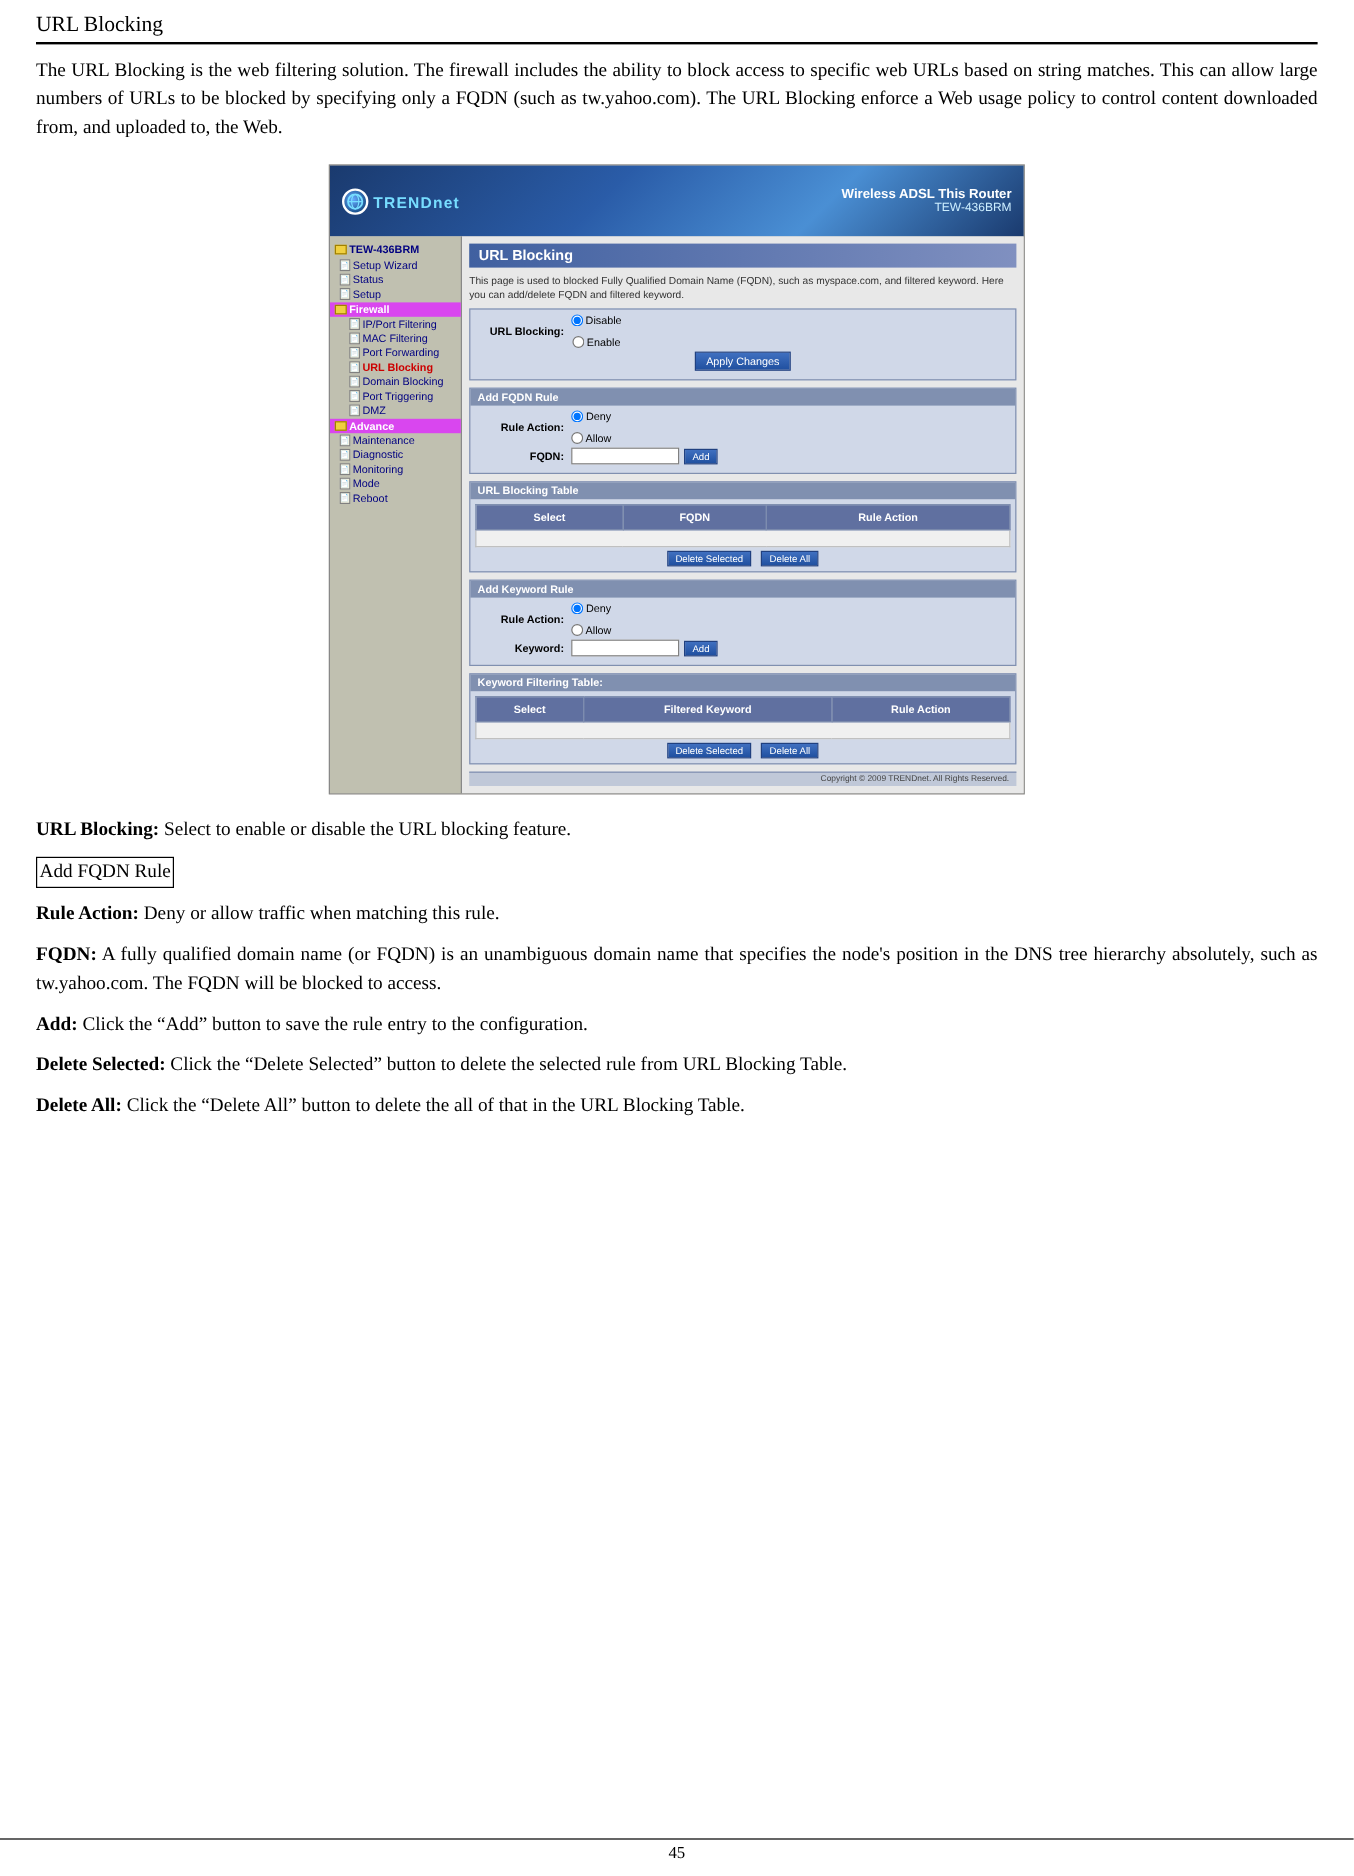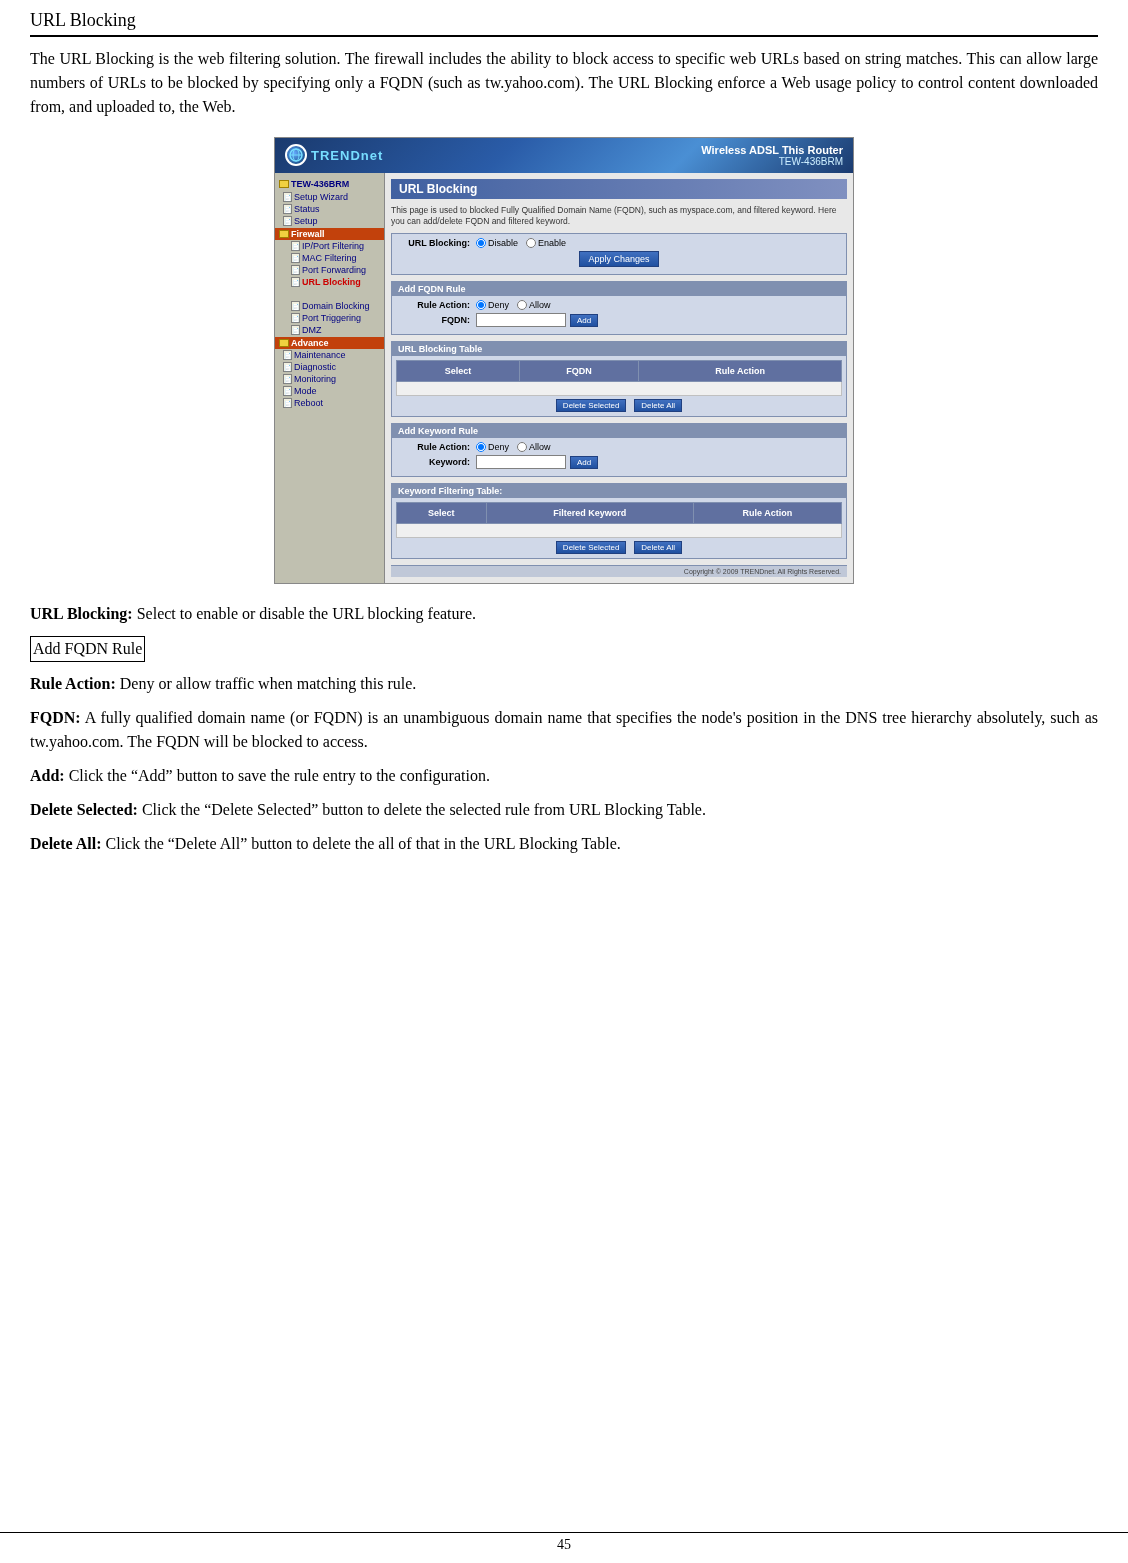--- a/index.html
+++ b/index.html
@@ -41,23 +41,23 @@
       border: 1px solid #888;
       background: #d4d0c8;
       width: 580px;
       font-family: Arial, sans-serif;
       font-size: 10px;
     }
     
     .router-header {
       background: linear-gradient(135deg, #1a3a6e 0%, #2a5ca8 40%, #4a8fd4 70%, #1a3a6e 100%);
       display: flex;
-      align-items: flex-start;
+      align-items: flex-end;
       justify-content: space-between;
-      padding: 6px 10px;
+      padding: 18px 10px;
       color: white;
     }
     .trendnet-logo {
       display: flex;
       align-items: center;
       gap: 4px;
     }
     .logo-circle {
       width: 22px;
       height: 22px;
@@ -108,21 +108,21 @@
     .nav-item {
       padding: 1px 6px 1px 8px;
       cursor: pointer;
       color: #000080;
       display: flex;
       align-items: center;
       gap: 2px;
     }
     .nav-item.active { color: #c00; }
     .nav-section {
-      background: #c2410c;
+      background: #d946ef;
       color: white;
       padding: 1px 4px;
       font-weight: bold;
       font-size: 9px;
       display: flex;
       align-items: center;
       gap: 2px;
       margin-top: 1px;
     }
     .nav-folder-icon {
@@ -194,20 +194,21 @@
       width: 80px;
       padding-right: 6px;
       color: #000;
       font-weight: bold;
       font-size: 9px;
     }
     .radio-group {
       display: flex;
       gap: 8px;
       align-items: center;
+      flex-direction: column;
     }
     .radio-label {
       display: flex;
       align-items: center;
       gap: 2px;
       font-size: 9px;
       font-family: Arial, sans-serif;
     }
     input[type="radio"] {
       width: 10px;
@@ -373,21 +374,21 @@
             MAC Filtering
           </div>
           <div class="nav-item" style="padding-left:16px;">
             <span class="nav-file-icon">📄</span>
             Port Forwarding
           </div>
           <div class="nav-item active" style="padding-left:16px; color:#cc0000; font-weight:bold;">
             <span class="nav-file-icon">📄</span>
             URL Blocking
           </div>
-          <div class="nav-item" style="padding-left:16px;margin-top:12px;">
+          <div class="nav-item" style="padding-left:16px;">
             <span class="nav-file-icon">📄</span>
             Domain Blocking
           </div>
           <div class="nav-item" style="padding-left:16px;">
             <span class="nav-file-icon">📄</span>
             Port Triggering
           </div>
           <div class="nav-item" style="padding-left:16px;">
             <span class="nav-file-icon">📄</span>
             DMZ

